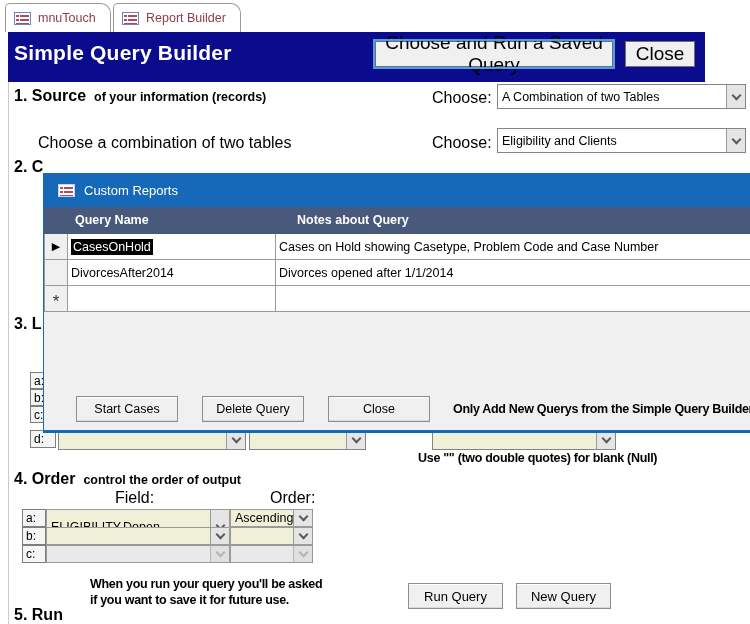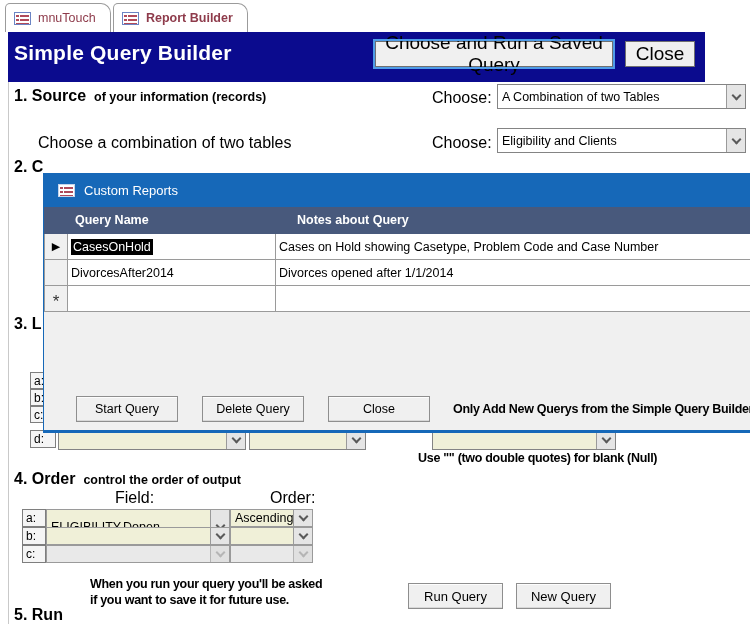--- a/index.html
+++ b/index.html
@@ -5,21 +5,21 @@
   html,body{margin:0;padding:0;background:#ffffff;}
   *{box-sizing:border-box;}
   .screen{position:relative;width:750px;height:624px;overflow:hidden;
           font-family:"Liberation Sans","DejaVu Sans",sans-serif;color:#000;background:#fff;}
 
   
   .tabbar{position:absolute;left:0;top:0;width:750px;height:32px;background:#fff;}
   .tab{position:absolute;top:3px;height:29px;background:#fff;border:1px solid #9b9b9b;border-bottom:none;
        border-radius:5px 10px 0 0;display:flex;align-items:center;padding:0 14px 0 8px;gap:7px;
        font-size:12.5px;color:#8e3b4b;}
-  .tab.active{font-weight:bold;z-index:2;text-align:right;}
+  .tab.active{font-weight:normal;z-index:2;text-align:right;}
   .formico{width:17px;height:13px;border:1px solid #6b84c4;background:#fff;position:relative;flex:0 0 auto;}
   .formico::before{content:"";position:absolute;left:1px;right:1px;top:2px;height:9px;
        background:repeating-linear-gradient(to bottom,#b04a5a 0 2px,#ffffff 2px 4px);}
   .formico::after{content:"";position:absolute;left:4px;top:1px;bottom:1px;width:1px;background:#fff;}
 
   .leftline{position:absolute;left:8px;top:32px;width:1px;height:592px;background:#c9c9c9;}
 
   
   .navybar{position:absolute;left:8px;top:32px;width:697px;height:50px;background:#0b0b8e;}
   .navytitle{position:absolute;left:6px;top:9px;color:#fff;font-weight:bold;font-size:21px;letter-spacing:0.2px;}
@@ -256,19 +256,19 @@
     </div>
 
     <div class="grid-row" style="top:112px;">
       <span class="sel-cell">
         <span class="star">*</span>
         </span>
       <span class="cell name"></span>
       <span class="cell notes"></span>
     </div>
 
-    <button class="dlg-btn" style="left:32px;top:222px;">Start Query</button>
+    <button class="dlg-btn" style="left:32px;top:222px;">Start Cases</button>
     <button class="dlg-btn" style="left:158px;top:222px;">Delete Query</button>
     <button class="dlg-btn" style="left:284px;top:222px;">Close</button>
     <span class="dlg-note">Only Add New Querys from the Simple Query Builder</span>
   </div>
 
 </div>
 
 </body></html>

